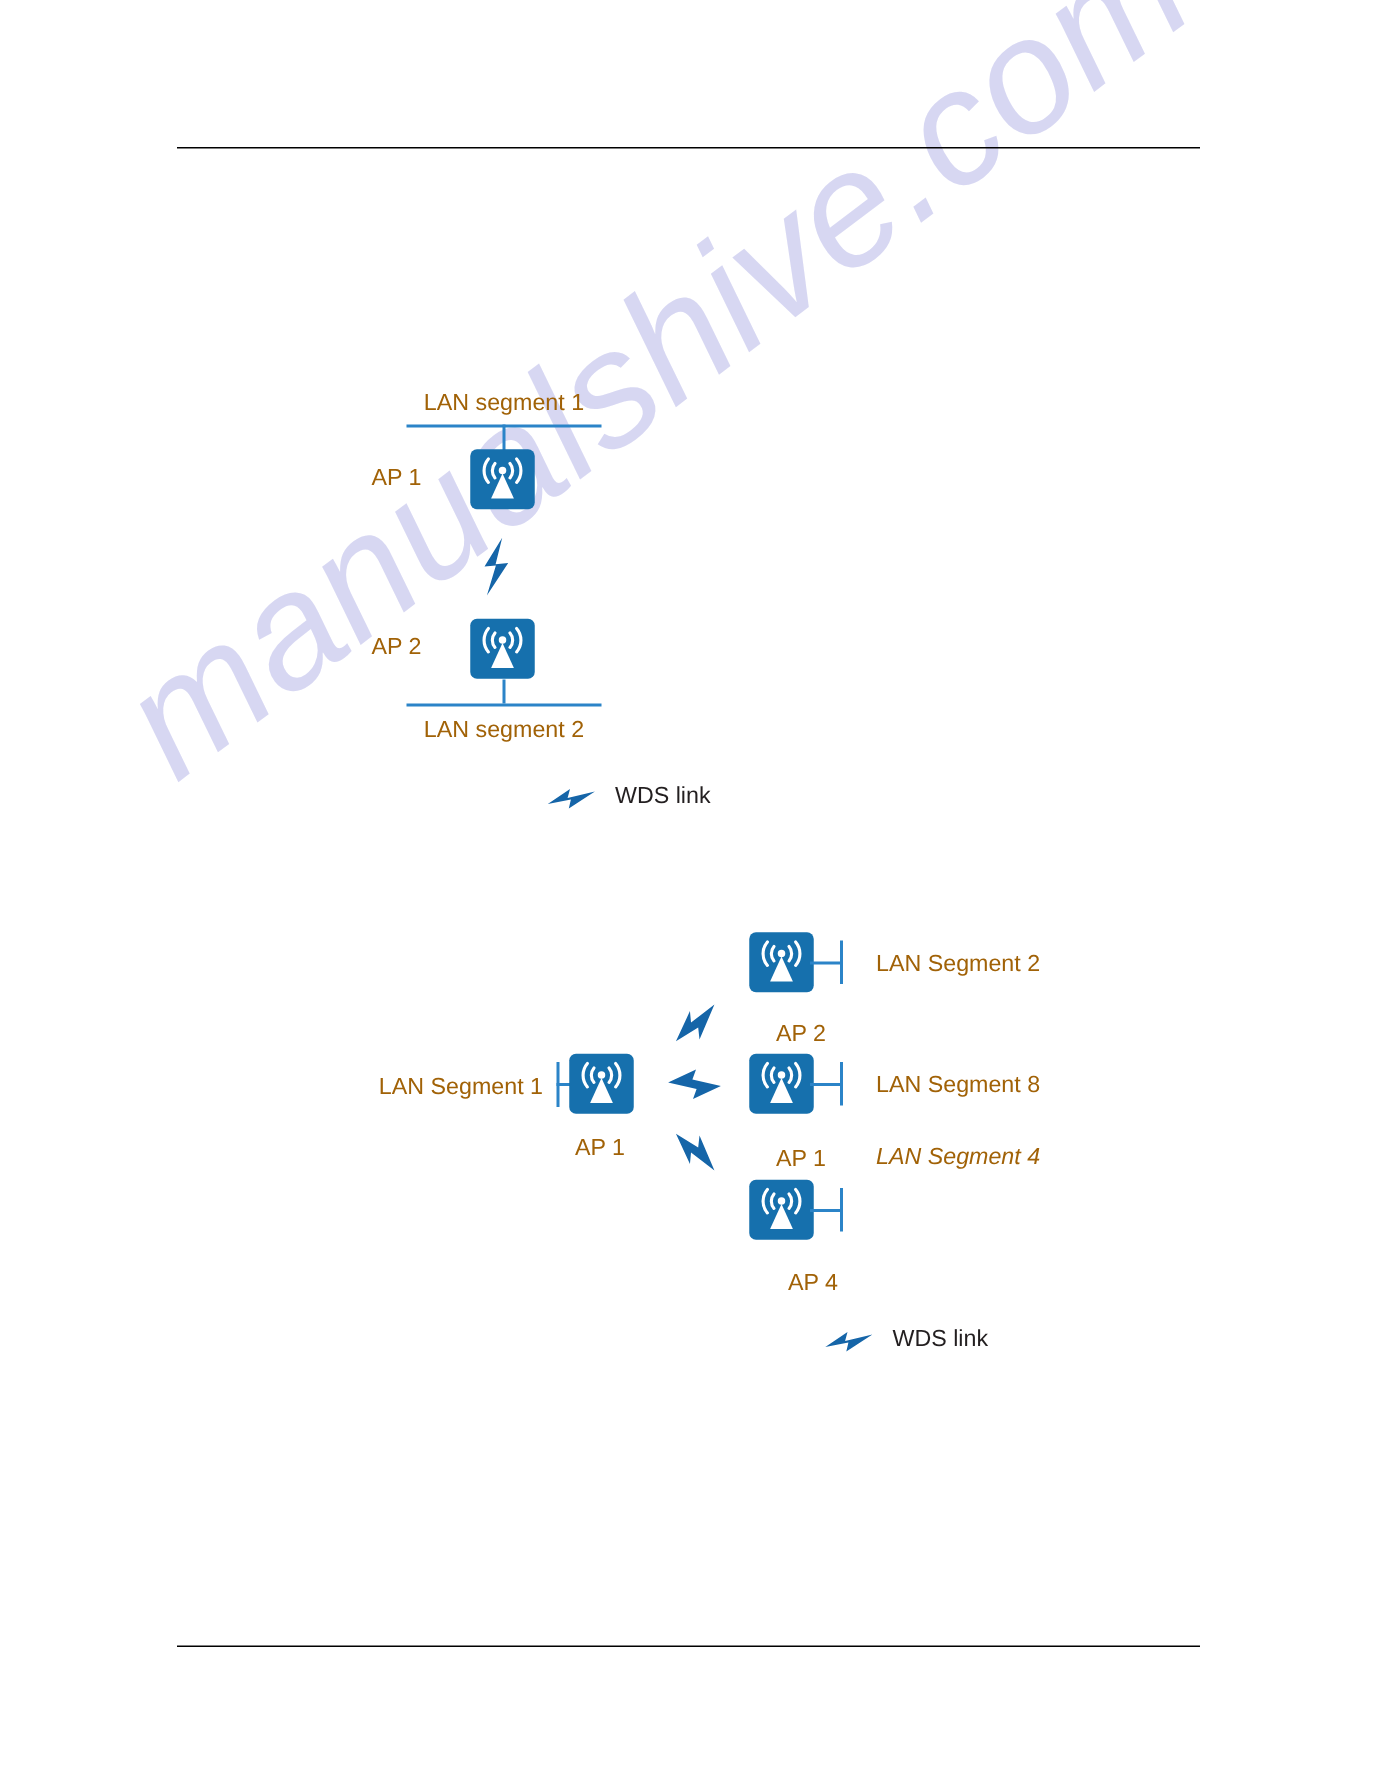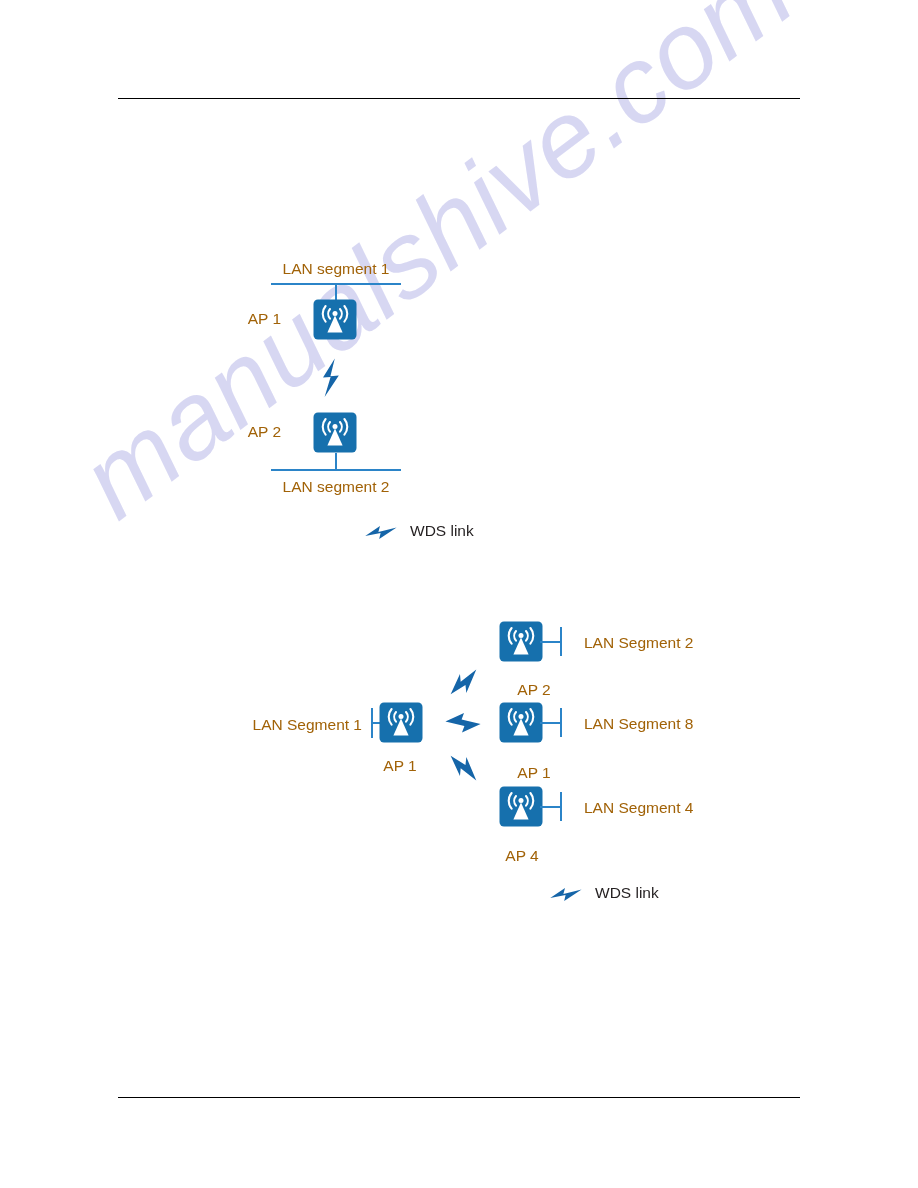--- a/index.html
+++ b/index.html
@@ -271,22 +271,22 @@
           <path d="M27.0 10.0 a7.4 7.4 0 0 1 0 9.6"></path>
           <path d="M12.6 7.0 a12.0 12.0 0 0 0 0 15.6"></path>
           <path d="M31.4 7.0 a12.0 12.0 0 0 1 0 15.6"></path>
         </g>
         <circle cx="22" cy="14.6" r="2.5" fill="#ffffff"></circle>
         <path d="M22 16.6 L29.6 33.4 L14.4 33.4 Z" fill="#ffffff"></path>
       </svg>
     </div>
     <div class="bus-h" style="left:540px; top:806px; width:21px;"></div>
     <div class="bus-v" style="left:560px; top:792px; height:29px;"></div>
-    <div class="label" style="left:584px; top:800px;">LAN Segment 4</div>
-    <div class="label center" style="left:522px; top:848px;text-align:center;">AP 4</div>
+    <div class="label" style="left:584px; top:764px;font-style:italic;">LAN Segment 4</div>
+    <div class="label center" style="left:542px; top:848px;text-align:center;">AP 4</div>
 
     <div class="legend" style="left:549px; top:884px; width:170px; height:22px;">
       <div class="legend-bolt">
         <svg viewBox="0 0 34 20" xmlns="http://www.w3.org/2000/svg">
           <path d="M1.2 14.0 L16.0 4.0 L14.4 10.0 L32.6 5.6 L15.2 17.0 L16.6 11.0 Z" fill="#1565a8"></path>
         </svg>
       </div>
       <div class="legend-text">WDS link</div>
     </div>
   </div>

